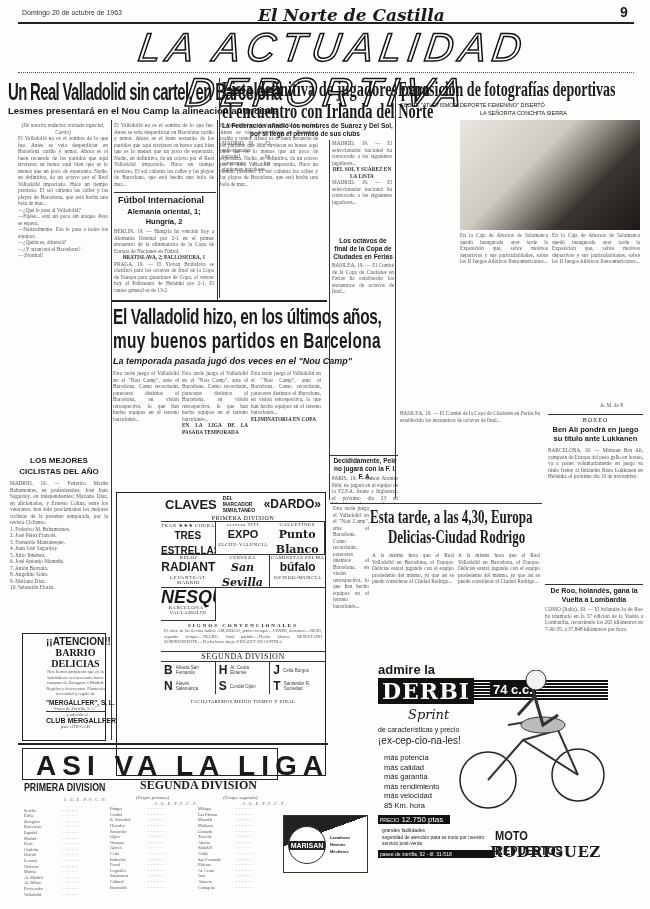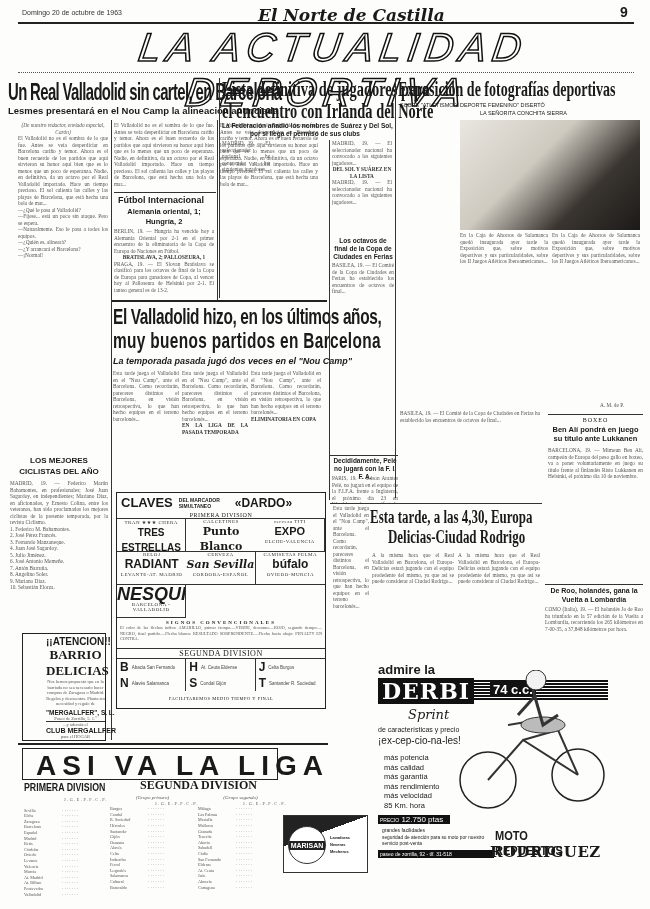--- a/index.html
+++ b/index.html
@@ -77,21 +77,21 @@
   <div>5. Julio Jiménez.</div>
   <div>6. José Antonio Momeñe.</div>
   <div>7. Antón Barrutia.</div>
   <div>8. Angelino Soler.</div>
   <div>9. Mariano Díaz.</div>
   <div>10. Sebastián Elorza.</div>
 </div>
 
 <div class="abs box" style="left:22px;top:633px;width:84px;height:108px;text-align:center;padding-top:2px;padding-left:23px;">
   <div class="sub" style="font-size:10px;">¡¡ATENCION!!</div>
-  <div style="font-size:13px;font-weight:bold;">BARRIO DELICIAS</div>
+  <div style="font-size:10px;font-weight:bold;">BARRIO DELICIAS</div>
   <div class="col-text" style="text-align:center;height:30px;font-size:4.5px;line-height:5.5px;">Nos hemos propuesto que en la barriada no sea necesario hacer compras de Zaragoza o Madrid. Regalos y descuentos. Planta sin necesidad y regalo de accesorios.</div>
   <div class="sub" style="font-size:6.5px;">"MERGALLFER", S. L.</div>
   <div style="font-size:4.5px;color:#555;border-bottom:1px solid #333;">Paseo de Zorrilla, 5. 1.º</div>
   <div style="font-size:4.5px;color:#555;">...y además el</div>
   <div class="sub" style="font-size:7px;">CLUB MERGALLFER</div>
   <div style="font-size:4.5px;color:#555;">para el HOGAR</div>
 </div>
 
 <div class="abs" style="left:112px;top:300px;width:215px;border-top:2px solid #222;"></div>
 <div class="abs h-main" style="left:113px;top:304px;font-size:22px;letter-spacing:-0.5px;transform:scaleX(0.7);">El Valladolid hizo, en los últimos años,</div>
@@ -100,42 +100,42 @@
 <div class="abs col-text" style="left:113px;top:370px;width:66px;height:120px;">Esta tarde juega el Valladolid en el "Nou Camp", ante el Barcelona. Como recordarán, pareceres distintos el Barcelona, en visión retrospectiva, lo que han hecho equipos en el terreno barcelonés...</div>
 <div class="abs col-text" style="left:182px;top:370px;width:66px;height:120px;">
   <div>Esta tarde juega el Valladolid en el "Nou Camp", ante el Barcelona. Como recordarán, pareceres distintos el Barcelona, en visión retrospectiva, lo que han hecho equipos en el terreno barcelonés...</div>
   <div style="font-weight:bold;color:#333">EN LA LIGA DE LA PASADA TEMPORADA</div>
 </div>
 <div class="abs col-text" style="left:251px;top:370px;width:70px;height:120px;">
   <div>Esta tarde juega el Valladolid en el "Nou Camp", ante el Barcelona. Como recordarán, pareceres distintos el Barcelona, en visión retrospectiva, lo que han hecho equipos en el terreno barcelonés...</div>
   <div style="font-weight:bold;color:#333">ELIMINATORIA EN COPA</div>
 </div>
 
-<div class="abs box" style="left:116px;top:492px;width:210px;height:217px;">
+<div class="abs box" style="left:116px;top:492px;width:210px;height:284px;padding-left:44px;">
   <div style="display:flex;align-items:center;gap:6px;padding:2px 4px;">
     <span class="sub" style="font-size:13px;">CLAVES</span>
     <span style="font-size:5px;font-weight:bold;width:50px;line-height:6px;font-family:'Liberation Sans',sans-serif;">DEL MARCADOR SIMULTANEO</span>
     <span class="sub" style="font-size:12px;">«DARDO»</span>
   </div>
   <div style="text-align:center;font-size:6px;letter-spacing:0.5px;">PRIMERA DIVISION</div>
   <div class="ad-grid">
     <div class="ad-cell">
         <div class="match">TRAN ★★★ CHERA</div>
         <div class="brand" style="margin-top:0;font-size:10px;">TRES ESTRELLAS</div>
         <div class="match">REAL MADRID-BETIS</div>
       </div>
     <div class="ad-cell">
+        <div class="match">cerveza TITI</div>
+        <div class="brand" style="margin-top:0;font-size:11px;">EXPO</div>
+        <div class="match">ELCHE-VALENCIA</div>
+      </div>
+    <div class="ad-cell">
         <div class="match">CALCETINES</div>
         <div class="brand" style="margin-top:0;font-size:11px;font-family:'DejaVu Serif',serif;">Punto Blanco</div>
         <div class="match">AT. BILBAO-PONTEVEDRA</div>
-      </div>
-    <div class="ad-cell">
-        <div class="match">cerveza TITI</div>
-        <div class="brand" style="margin-top:0;font-size:11px;">EXPO</div>
-        <div class="match">ELCHE-VALENCIA</div>
       </div>
     <div class="ad-cell">
         <div class="match">RELOJ</div>
         <div class="brand" style="margin-top:0;font-size:12px;">RADIANT</div>
         <div class="match">LEVANTE-AT. MADRID</div>
       </div>
     <div class="ad-cell">
         <div class="match">CERVEZA</div>
         <div class="brand" style="margin-top:0;font-size:11px;font-family:'DejaVu Serif',serif;font-style:italic;">San Sevilla</div>
         <div class="match">CORDOBA-ESPAÑOL</div>

